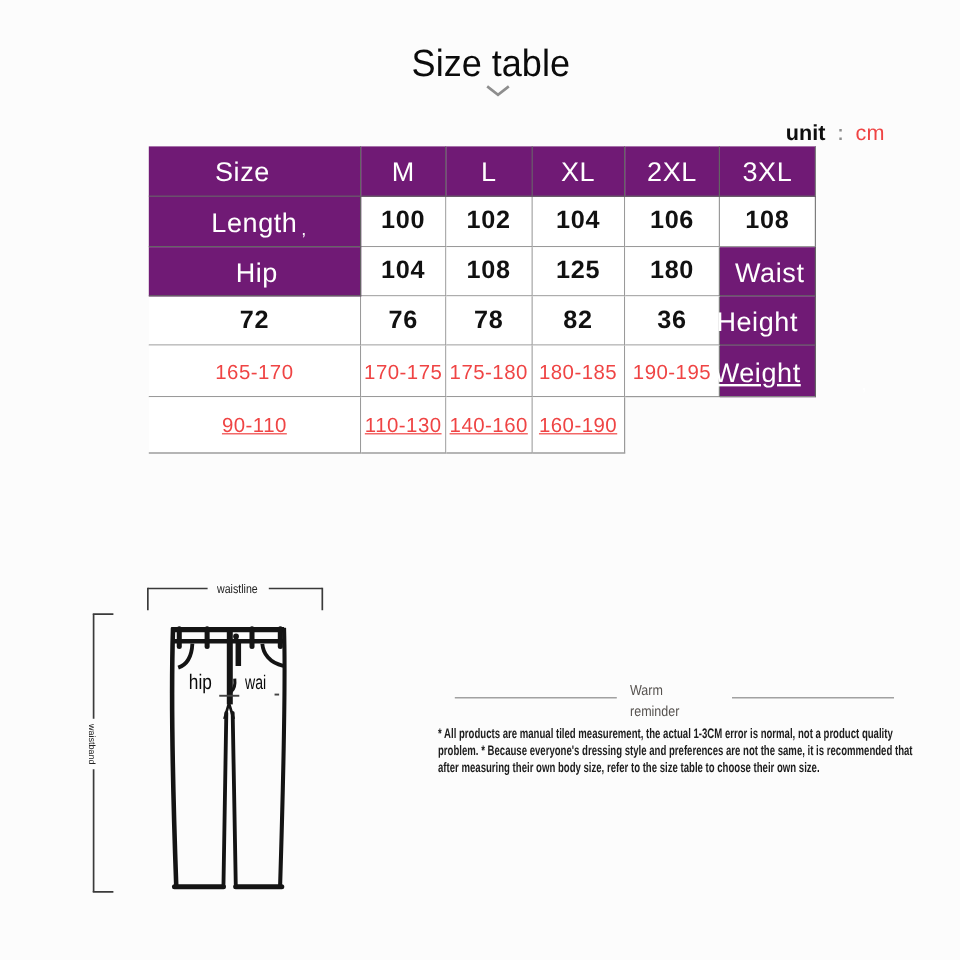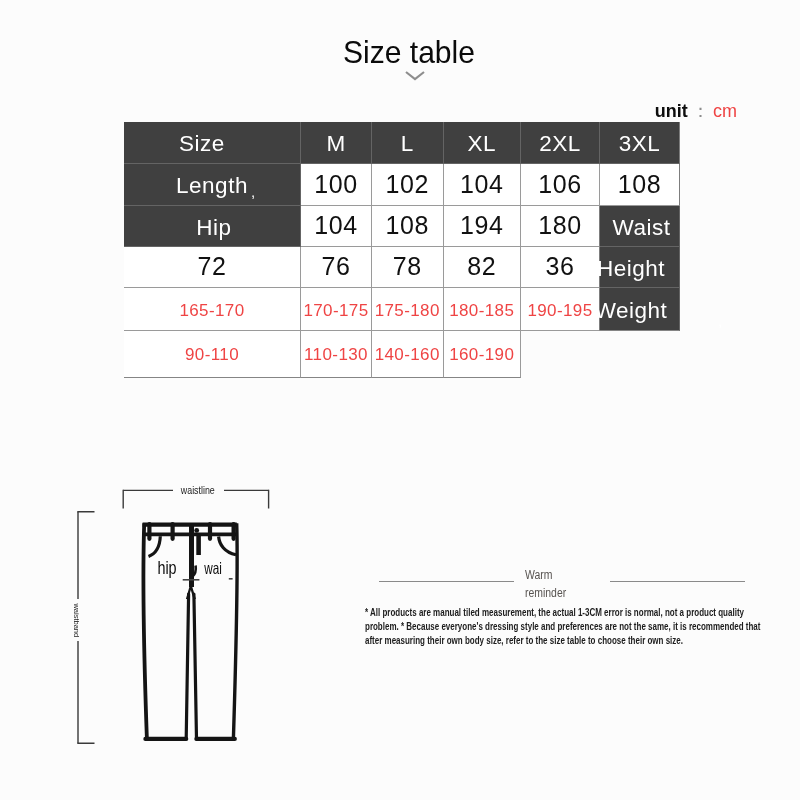--- a/index.html
+++ b/index.html
@@ -4,27 +4,27 @@
 <style>
   html,body{margin:0;padding:0;}
   body{width:800px;height:800px;position:relative;background:#fcfcfc;
        font-family:"Liberation Sans", sans-serif;overflow:hidden;}
   .abs{position:absolute;}
   
   .tbl{position:absolute;left:124px;top:122px;width:556px;height:256px;
        display:grid;grid-template-columns:177px 71px 71.5px 77.5px 79px 80px;
        grid-template-rows:41.5px 42px 41px 41.5px 43px 46.5px;}
   .tbl div{box-sizing:border-box;display:flex;align-items:center;justify-content:center;}
-  .g{background:#404040;color:#fff;font-size:22.5px;letter-spacing:0.5px;position:relative;padding-top:4px;
+  .g{background:#701a75;color:#fff;font-size:22.5px;letter-spacing:0.5px;position:relative;padding-top:4px;
      border-right:1.8px solid #646464;border-bottom:1.8px solid #646464;}
   .w{background:#fff;color:#111;border-right:1px solid #9a9a9a;border-bottom:1px solid #9a9a9a;}
-  .bold{font-weight:normal;font-size:25px;letter-spacing:0.6px;}
+  .bold{font-weight:bold;font-size:21px;letter-spacing:0.6px;}
   .rng{font-size:17px;letter-spacing:0.4px;color:#ef4444;padding-top:3px;}
   .lastcol{border-right:1.2px solid #7d7d7d;}
-  .lastrow{border-bottom:1.2px solid #858585 !important;}
+  .lastrow{border-bottom:1.2px solid #858585 !important;text-decoration:underline;}
   .glastcol{border-right:1.2px solid #7d7d7d;}
 </style>
 </head>
 <body>
 
   <div class="abs" style="left:342.5px;top:34px;font-size:31.5px;color:#0b0b0b;white-space:nowrap;transform:scaleX(0.954);transform-origin:0 0;">Size table</div>
 
   <svg class="abs" style="left:403px;top:69px;" width="24" height="14" viewBox="0 0 24 14">
     <polyline points="3,3 12,10 21,3" fill="none" stroke="#8e8e8e" stroke-width="2.2"></polyline>
   </svg>
@@ -43,21 +43,21 @@
     <div class="g">Length<span style="position:absolute;left:127px;top:19px;font-size:15px;">,</span></div>
     <div class="w bold">100</div>
     <div class="w bold">102</div>
     <div class="w bold">104</div>
     <div class="w bold">106</div>
     <div class="w bold lastcol">108</div>
 
     <div class="g" style="padding-left:4px;">Hip</div>
     <div class="w bold">104</div>
     <div class="w bold">108</div>
-    <div class="w bold">194</div>
+    <div class="w bold">125</div>
     <div class="w bold lastcol">180</div>
 
     <div class="g" style="padding-left:4px;">Waist</div>
     <div class="w bold">72</div>
     <div class="w bold">76</div>
     <div class="w bold">78</div>
     <div class="w bold">82</div>
     <div class="w bold lastcol">36</div>
 
     <div class="g" style="padding-right:17px;">Height</div>

